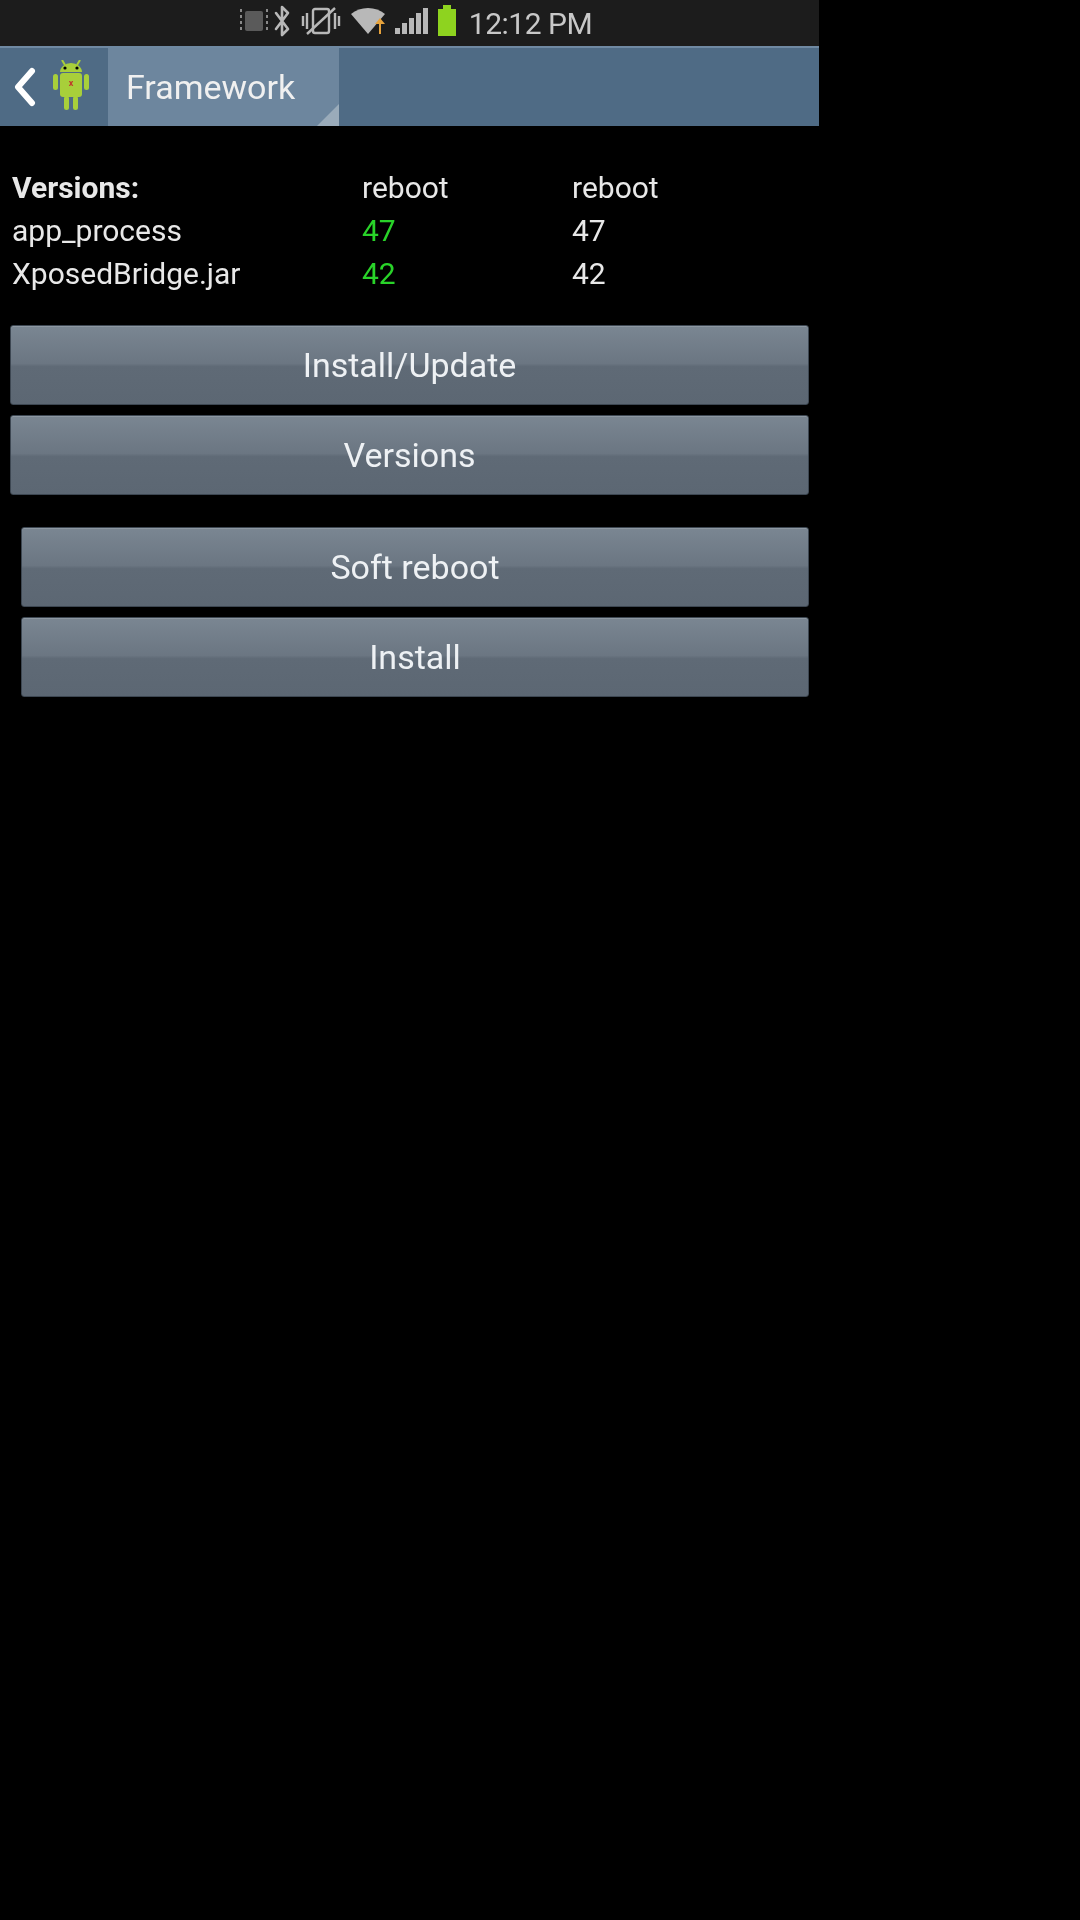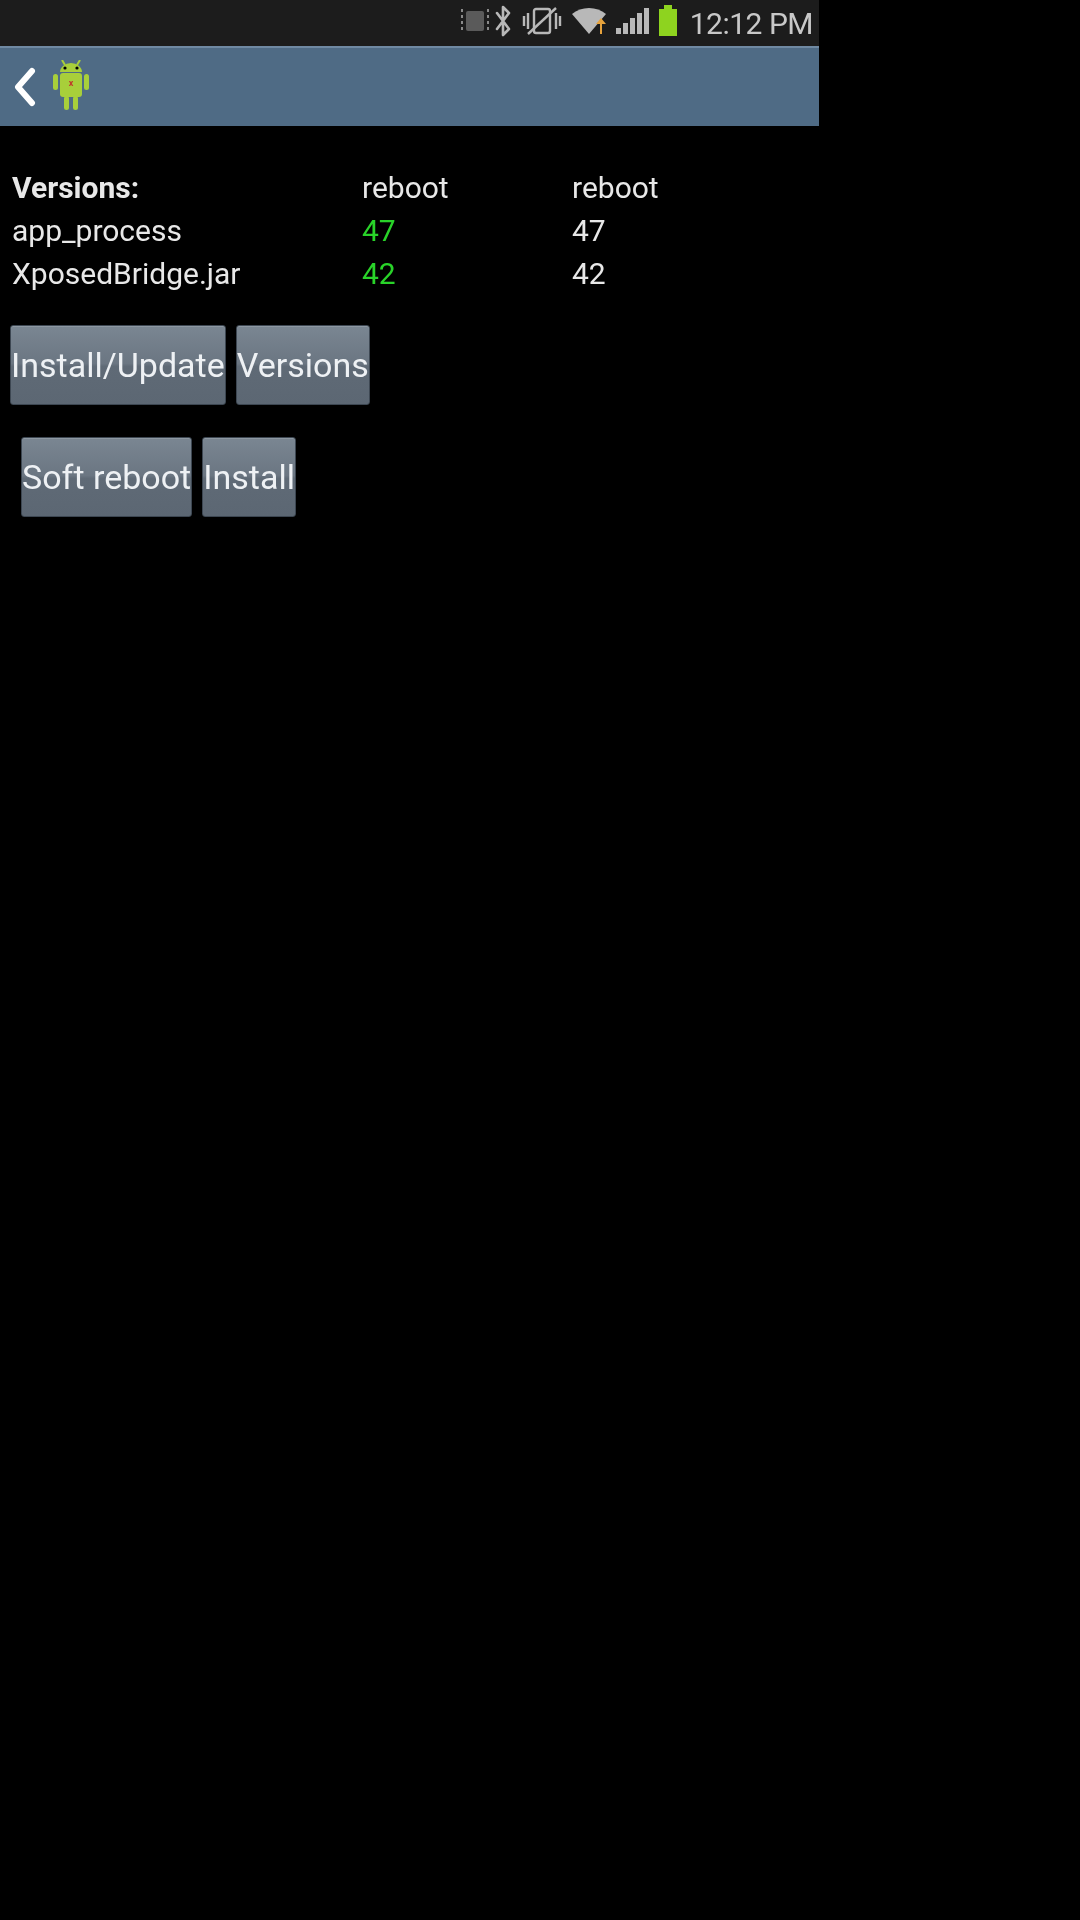--- a/index.html
+++ b/index.html
@@ -10,21 +10,21 @@
     font-family: Roboto, "Helvetica Neue", Arial, sans-serif;
     overflow: hidden;
     color: #fff;
   }
   
   .status-bar {
     height: 46px;
     background: #1c1c1c;
     display: flex;
     align-items: center;
-    justify-content: flex-end;
+    justify-content: center;
     padding: 0 6px 0 16px;
   }
   .status-left, .status-right {
     display: flex;
     align-items: center;
     gap: 8px;
   }
   .status-right svg, .status-right .clock { color: #c8c8c8; }
   .clock {
     font-size: 30px;
@@ -81,21 +81,21 @@
     row-gap: 8px;
     font-size: 30px;
     color: #e8e8e8;
     padding: 0 2px 24px 2px;
   }
   .versions .hdr { font-weight: 700; }
   .versions .col-head { font-weight: 400; color: #e8e8e8; }
   .versions .active-val { color: #29d329; }
   .versions .bundled-val { color: #e8e8e8; }
   
-  .btn-group { display: flex; gap: 10px; margin-top: 10px; border-radius: 22px; }
+  .btn-group { display: flex; flex-direction: column; gap: 10px; margin-top: 10px; border-radius: 22px; }
   .btn-group + .btn-group { margin-top: 32px; padding-left: 11px; }
   .app-button {
     height: 80px;
     border: 1px solid #3d4752;
     border-radius: 3px;
     background: linear-gradient(to bottom, #7a8692 0%, #6b7682 48%, #5f6a76 52%, #5c6773 100%);
     color: #eef1f4;
     font-size: 34px;
     font-weight: 400;
     display: flex;
@@ -176,20 +176,24 @@
           <rect x="12" y="13" width="22" height="24" rx="3"></rect>
           <rect x="5" y="14" width="5" height="16" rx="2.5"></rect>
           <rect x="36" y="14" width="5" height="16" rx="2.5"></rect>
           <rect x="16" y="36" width="5" height="14" rx="2.5"></rect>
           <rect x="25" y="36" width="5" height="14" rx="2.5"></rect>
         </g>
         <text x="23" y="26" font-size="9" fill="#c0392b" text-anchor="middle" font-weight="bold">x</text>
       </svg>
     </span>
   </div>
+  <div class="tab">
+    <span class="tab-title">Framework</span>
+    <span class="tab-corner"></span>
+  </div>
 </div>
 
 <div class="content">
 
   <div class="versions">
     <div class="hdr">Versions:</div>
     <div class="col-head">reboot</div>
     <div class="col-head">reboot</div>
 
     <div>app_process</div>

